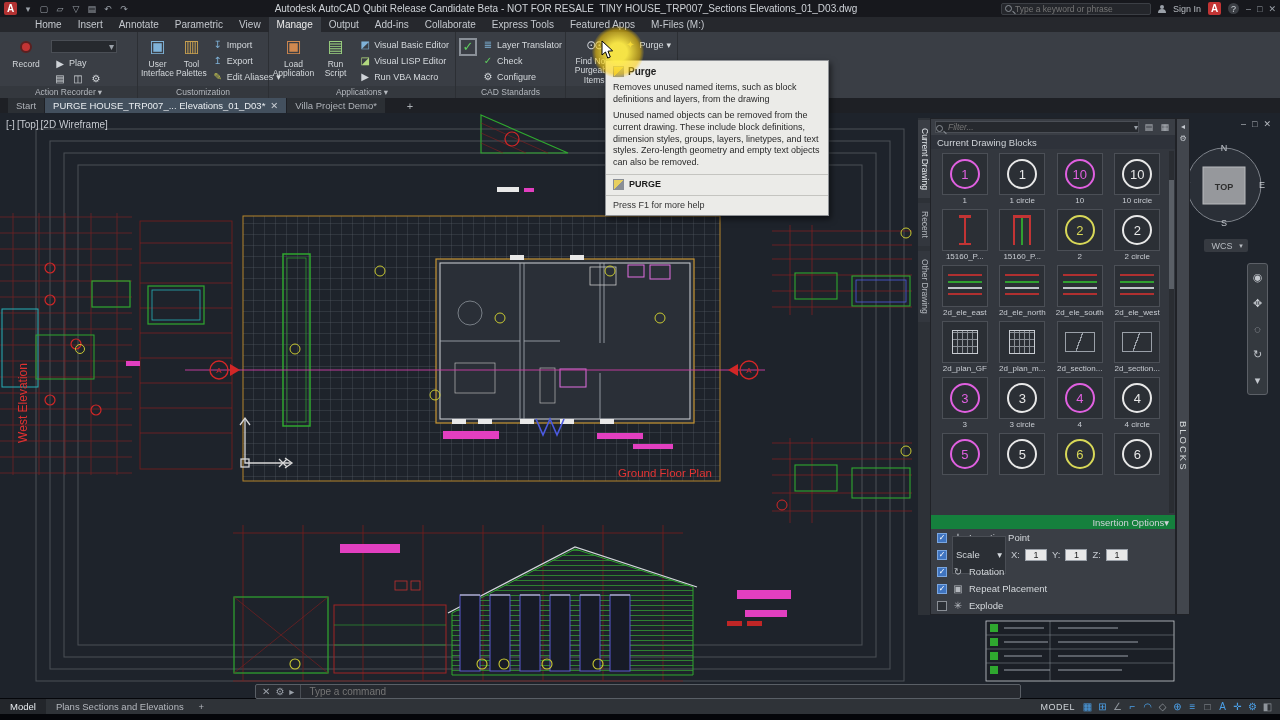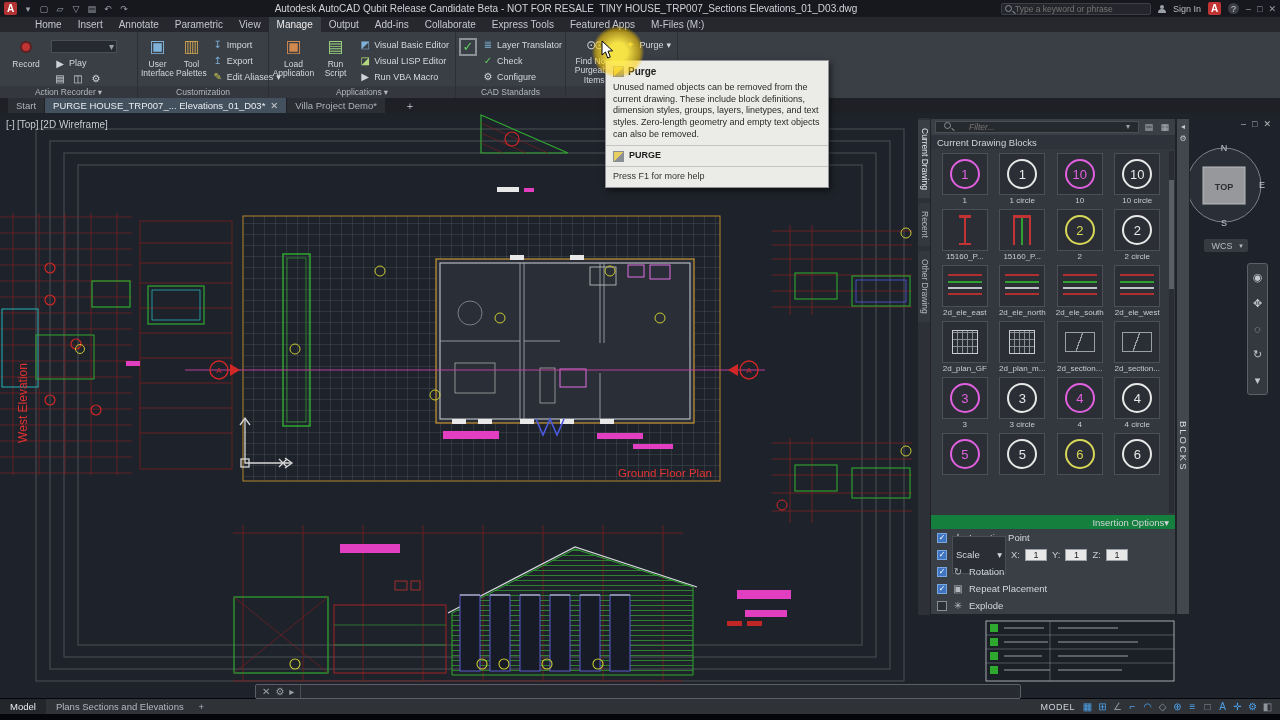--- a/index.html
+++ b/index.html
@@ -59,21 +59,21 @@
 
 .canvas{position:absolute;left:0;top:113px;width:1280px;height:585px;background:#1e232b}
 .canvas svg{display:block}
 .vp-label{position:absolute;left:6px;top:119px;z-index:5;font-size:10px;color:#c8ccd2;display:flex;gap:2px}
 .vp-label span{cursor:default}
 .dw-controls{position:absolute;left:1241px;top:119px;z-index:5;display:flex;gap:6px;color:#b4b8be;font-size:9px}
 .navbar{position:absolute;left:1247px;top:263px;width:21px;height:132px;background:rgba(56,60,66,.88);border:1px solid #5c6067;border-radius:3px;z-index:5;display:flex;flex-direction:column;align-items:center;justify-content:space-around;color:#c4c8ce;font-size:11px}
 
 .palette{position:absolute;left:930px;top:118px;width:246px;height:497px;background:#3a3e45;border:1px solid #202227;z-index:10;display:flex;flex-direction:column}
 .p-filter{height:16px;display:flex;align-items:center;gap:4px;padding:1px 4px;background:#3a3e45}
-.p-filter .fbox{flex:1;height:12px;background:#26292e;border:1px solid #4a4e55;display:flex;align-items:flex-start;padding:0 8px;gap:18px}
+.p-filter .fbox{flex:1;height:12px;background:#26292e;border:1px solid #4a4e55;display:flex;align-items:flex-end;padding:0 0;gap:5px}
 .p-filter input{flex:1;background:transparent;border:none;outline:none;color:#9aa0a8;font-size:8.5px;font-family:inherit;font-style:italic}
 .p-filter .fic{color:#b4b8be;font-size:9px;width:12px;text-align:center}
 .p-section{height:14px;background:#2e323a;font-size:9.5px;color:#cfd3d8;display:flex;align-items:center;padding:0 6px}
 .p-grid{flex:1;background:#33373e;display:grid;grid-template-columns:repeat(4,1fr);align-content:start;row-gap:3px;column-gap:2px;padding:4px 10px 0 6px;overflow:hidden;position:relative}
 .tile{display:flex;flex-direction:column;align-items:center;gap:1px}
 .tile-box{width:46px;height:42px;background:#2b2f35;border:1px solid #4b4f56;display:flex;align-items:center;justify-content:center}
 .tile-label{font-size:8px;color:#c8ccd2;height:10px;white-space:nowrap}
 .blk.circle{width:30px;height:30px;border:2px solid var(--c,#ccc);border-radius:50%;color:var(--c,#ccc);font-size:13px;display:flex;align-items:center;justify-content:center}
 .blk.lamp{width:12px;height:30px;border-top:3px solid #c23434;border-bottom:2px solid #c23434;background:linear-gradient(90deg,transparent 5px,#c23434 5px 7px,transparent 7px)}
 .blk.lamp2{width:18px;height:30px;border-top:3px solid #c23434;background:linear-gradient(90deg,#c23434 0 2px,transparent 2px 8px,#30a030 8px 10px,transparent 10px 16px,#c23434 16px 18px,transparent 0)}
@@ -831,20 +831,21 @@
   <span class="tsi">⚙</span>
   <span class="tstext">BLOCKS</span>
 </div>
 
 <div class="tooltip">
   <div class="tt-head">
       <span class="purge-ic"></span>
       <span>Purge</span>
     </div>
   <div class="tt-body">
+    <p>Removes unused named items, such as block definitions and layers, from the drawing</p>
     <p style="margin-bottom:0">Unused named objects can be removed from the current drawing. These include block definitions, dimension styles, groups, layers, linetypes, and text styles. Zero-length geometry and empty text objects can also be removed.</p>
   </div>
   <div class="tt-cmd">
       <span class="purge-ic"></span>
       <span>PURGE</span>
     </div>
   <div class="tt-help">Press F1 for more help</div>
 </div>
 
 <div class="hl-circle"></div>
@@ -853,20 +854,21 @@
       <path d="M1 1l0 14 3.5-3 2.2 6 2.6-1-2.3-5.8 4.6-.4z" fill="#ffffff" stroke="#000000"></path>
     </svg>
 </div>
 
 <div class="cmdline">
   <div class="cmd-ctrl">
     <span>✕</span>
     <span>⚙</span>
     <span>▸</span>
   </div>
+  <input placeholder="Type a command" style="">
 </div>
 
 <div class="bottombar">
   <div style="display:flex;height:100%">
     <div class="ltab active">
         <span>Model</span>
       </div>
       <div class="ltab">
         <span>Plans Sections and Elevations</span>
       </div>

